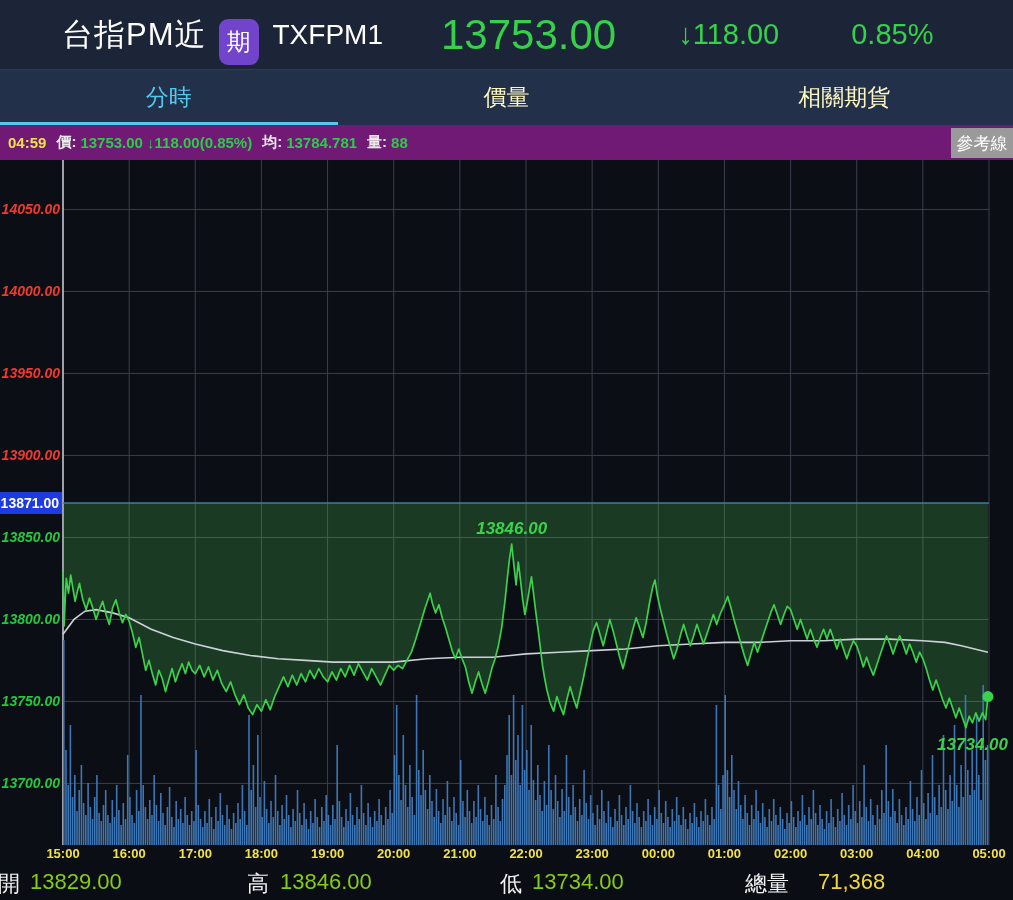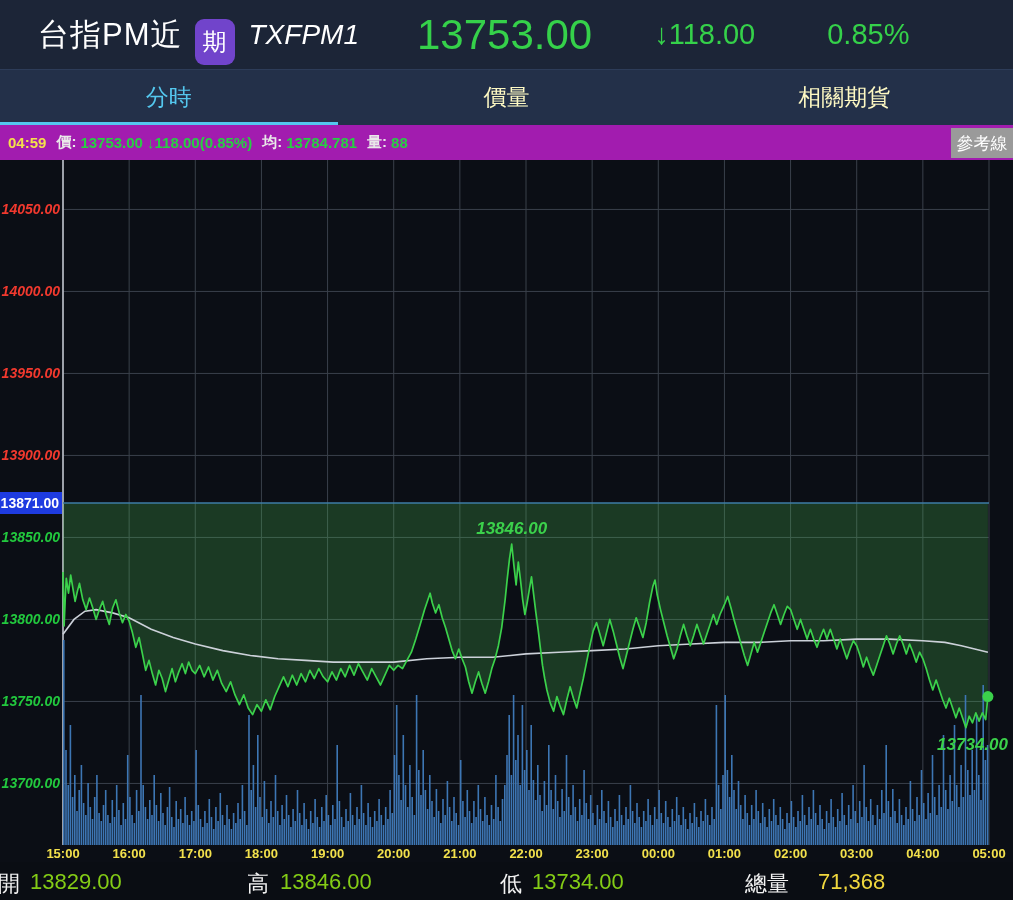--- a/index.html
+++ b/index.html
@@ -5,43 +5,43 @@
   * { margin:0; padding:0; box-sizing:border-box; }
   html,body { width:1013px; height:900px; overflow:hidden; background:#0b0e15;
               font-family:"Liberation Sans", sans-serif; }
   #stage { position:relative; width:1013px; height:900px; }
 
   
   #chart { position:absolute; left:0; top:0; z-index:1; }
 
   
   .header { position:absolute; left:0; top:0; width:1013px; height:69px;
-            background:#1c2537; z-index:3; display:flex; align-items:center; }
+            background:#1c2537; z-index:3; display:flex; align-items:center;padding-left:24px; }
   .hdr-title { color:#fff; font-size:31px; font-weight:500; margin-left:38px; letter-spacing:1px; }
   .hdr-badge { background:#7144cb; color:#fff; font-size:24px; border-radius:9px;
                width:40px; height:46px; display:flex; align-items:center; justify-content:center;
                margin-left:12px; margin-top:14px; }
-  .hdr-symbol { color:#fff; font-size:28px; font-weight:500; margin-left:14px;font-style:italic; }
+  .hdr-symbol { color:#fff; font-size:28px; font-weight:500; margin-left:14px; }
   .hdr-price { color:#35d14a; font-size:42px; font-weight:500; margin-left:58px; }
   .hdr-change { color:#35d14a; font-size:29px; margin-left:62px; }
   .hdr-arrow { font-weight:bold; }
   .hdr-pct { color:#35d14a; font-size:29px; margin-left:72px; }
 
   
   .tabs { position:absolute; left:0; top:69px; width:1013px; height:56px;
           background:#233049; border-top:1px solid #2d3c58; z-index:3; display:flex; }
   .tab { flex:1; display:flex; align-items:center; justify-content:center;
          color:#fef9c3; font-size:23px; position:relative; cursor:pointer; }
   .tab.active { color:#54c7ee; }
   .tab.active::after { content:""; position:absolute; left:0; right:0; bottom:0;
                        height:3px; background:#54c7ee; }
 
   
   .infobar { position:absolute; left:0; top:125px; width:1013px; height:35px;
-             background:#a21caf; z-index:3; display:flex; align-items:center;
+             background:#701a75; z-index:3; display:flex; align-items:center;
              font-size:15px; font-weight:bold; }
   .ib-time { color:#f3e14c; margin-left:8px; }
   .ib-lab  { color:#e9e9e9; margin-left:10px; }
   .ib-val  { color:#27cf43; margin-left:4px; }
   .ref-btn { position:absolute; right:0; top:3px; width:62px; height:30px;
              background:#9a9a9a; color:#fff; font-size:17px; font-weight:normal;
              display:flex; align-items:center; justify-content:center; cursor:pointer;font-family:Liberation Mono, monospace; }
 
   
   .footer { position:absolute; left:0; top:862px; width:1013px; height:38px;

